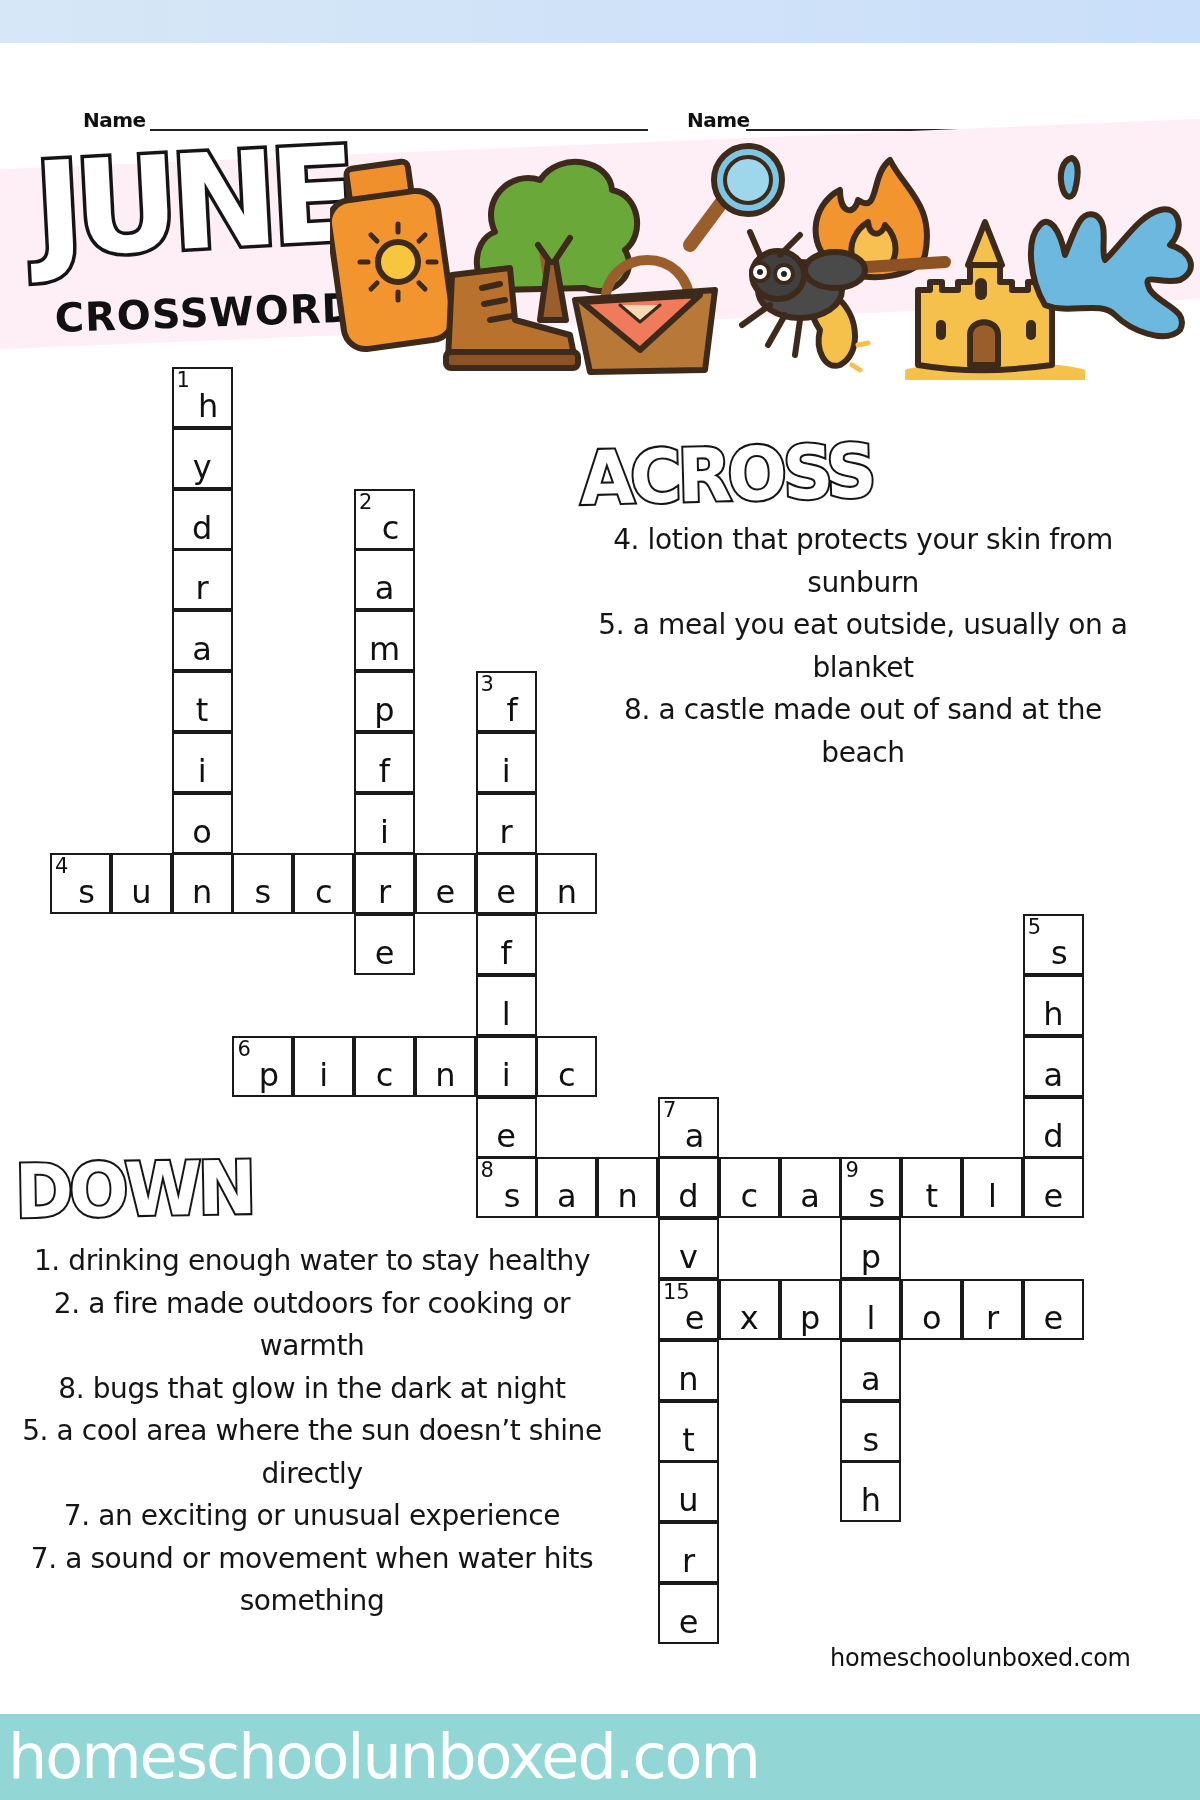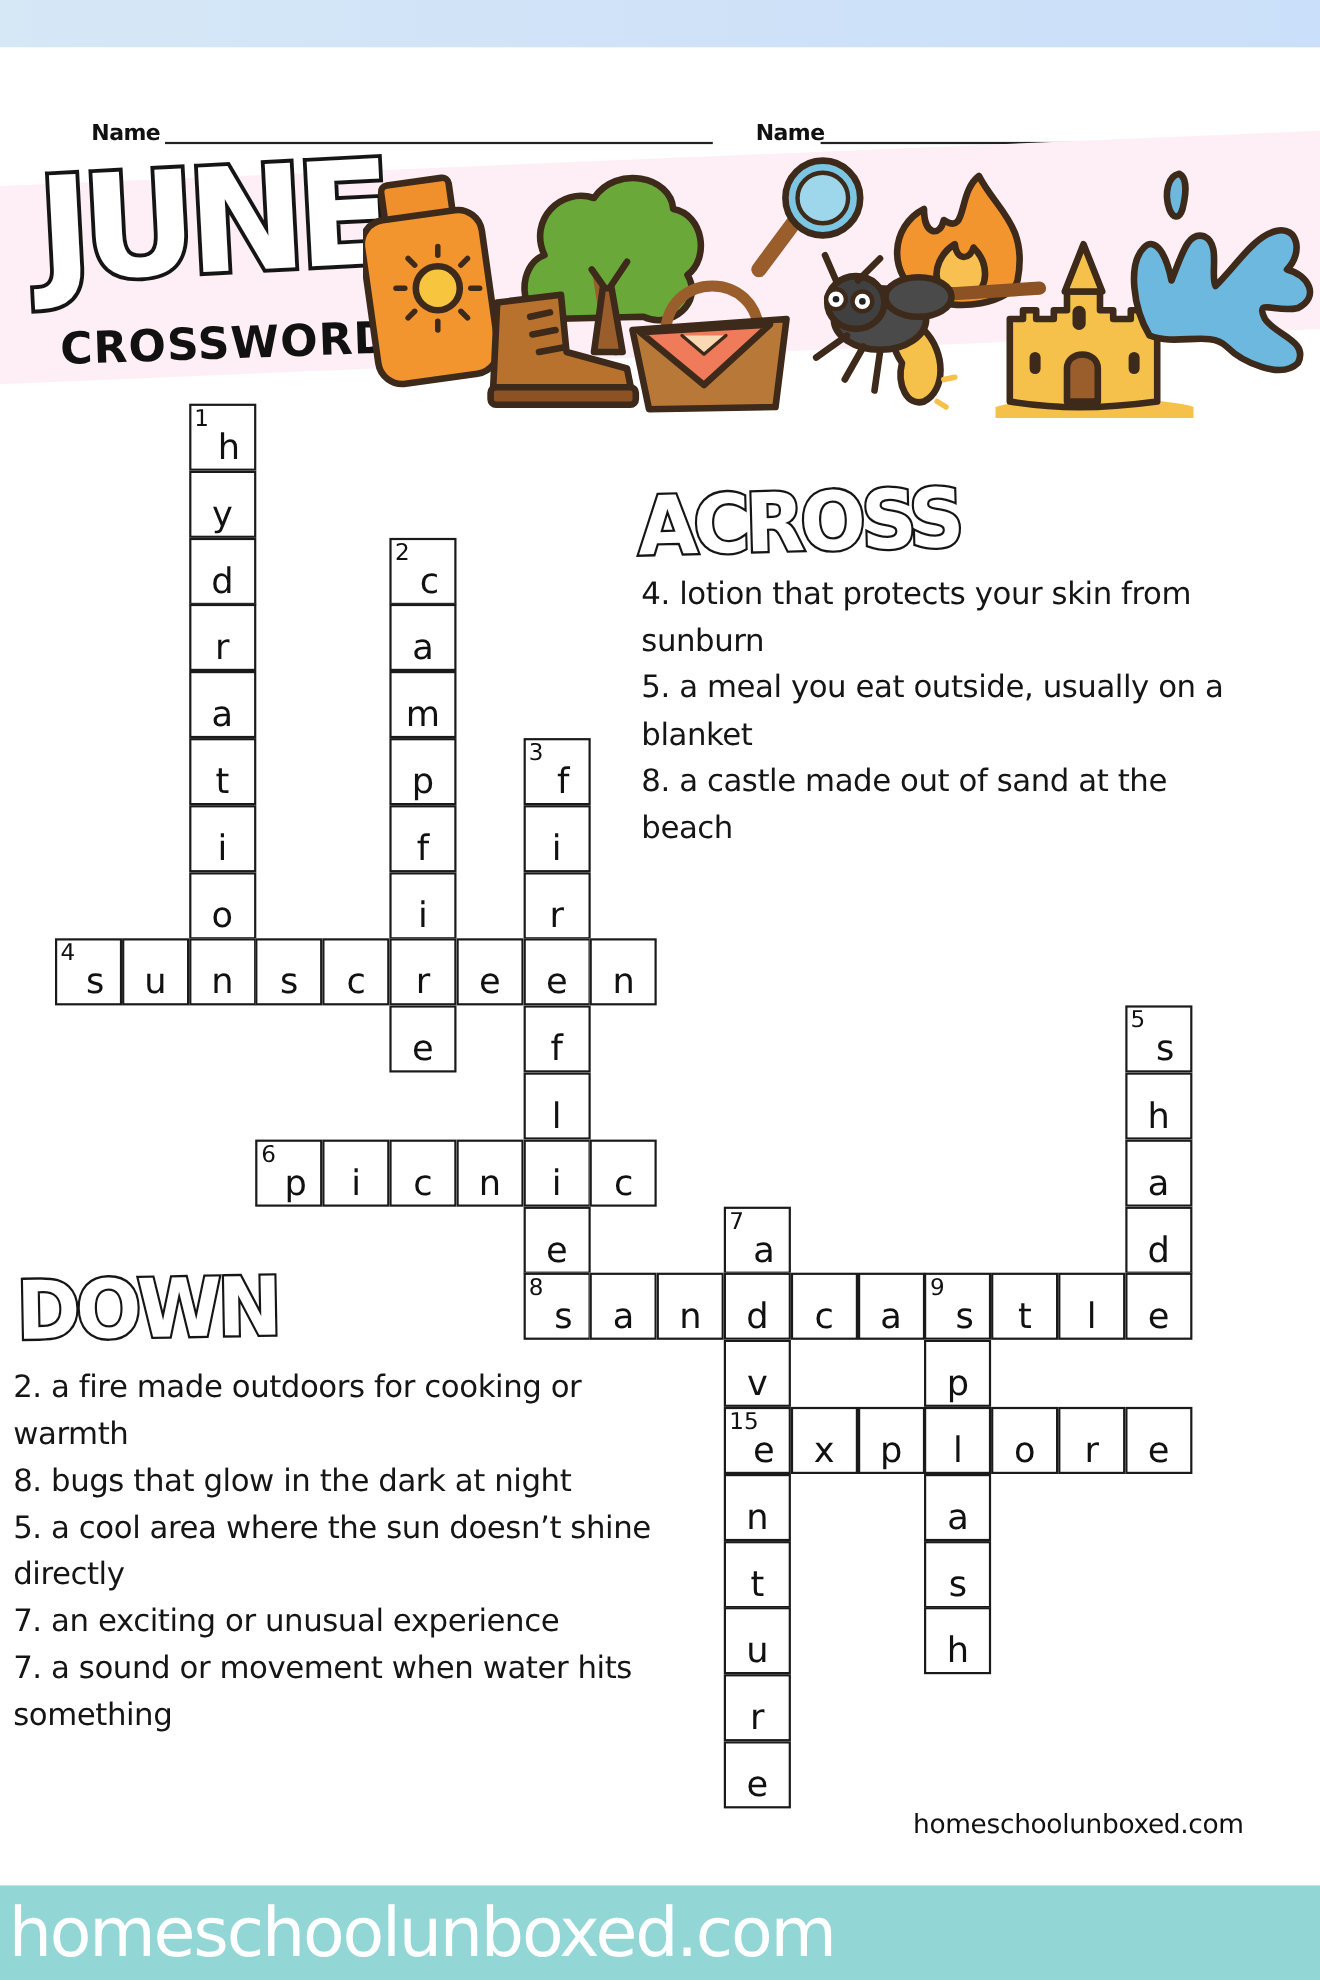--- a/index.html
+++ b/index.html
@@ -36,21 +36,21 @@
 
   .section-head { position: absolute; font-family: "DejaVu Sans", sans-serif; font-weight: bold;
     color: #fff; -webkit-text-stroke: 4px #151515; paint-order: stroke fill; letter-spacing: -4px; line-height: 1; }
   .across-head { left: 580px; top: 440px; font-size: 70px; transform: rotate(-1.5deg) scaleY(1.05); }
   .down-head { left: 15px; top: 1155px; font-size: 70px; transform: rotate(-1deg) scaleY(1.05); }
 
   .clues { position: absolute; font-family: "DejaVu Sans", sans-serif; font-size: 28px;
     line-height: 42.5px; color: #151515; letter-spacing: -0.4px; }
   .across-clues { left: 583px; top: 519px; width: 560px; }
   .down-clues { left: 12px; top: 1240px; width: 600px; }
-  .clue { display: block; }
+  .clue { display: block; text-align: center; }
 
   .credit { position: absolute; left: 830px; top: 1644px; font-size: 24px; color: #111;
     font-family: "DejaVu Sans", sans-serif; letter-spacing: -0.3px; }
 
   .footer { position: absolute; left: 0; top: 1714px; width: 1200px; height: 86px; background: #93d6d6; }
   .footer-text { position: absolute; left: 8px; top: 6px; font-size: 62px; color: #fff;
     font-family: "DejaVu Sans", sans-serif; letter-spacing: -2px; font-weight: normal; line-height: 1.2; }
 </style>
 </head>
 <body>
@@ -373,20 +373,21 @@
 
 <div class="section-head across-head">ACROSS</div>
 <div class="clues across-clues">
   <span class="clue">4. lotion that protects your skin from sunburn</span>
   <span class="clue">5. a meal you eat outside, usually on a blanket</span>
   <span class="clue">8. a castle made out of sand at the beach</span>
 </div>
 
 <div class="section-head down-head">DOWN</div>
 <div class="clues down-clues">
+  <span class="clue">1. drinking enough water to stay healthy</span>
   <span class="clue">2. a fire made outdoors for cooking or warmth</span>
   <span class="clue">8. bugs that glow in the dark at night</span>
   <span class="clue">5. a cool area where the sun doesn’t shine directly</span>
   <span class="clue">7. an exciting or unusual experience</span>
   <span class="clue">7. a sound or movement when water hits something</span>
 </div>
 
 <div class="credit">homeschoolunboxed.com</div>
 
 <div class="footer">

